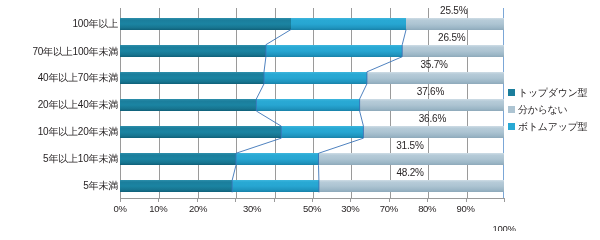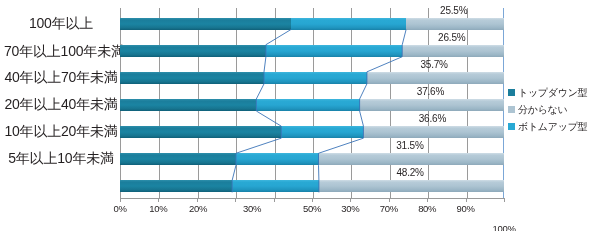--- a/index.html
+++ b/index.html
@@ -15,22 +15,22 @@
     width: 600px;
     height: 231px;
     background: #ffffff;
   }
 
   
   .cat-label {
     position: absolute;
     right: 0;
     width: 114px;
-    text-align: center;
-    font-size: 14px;
+    text-align: right;
+    font-size: 10px;
     color: #231f20;
     line-height: 11px;
     white-space: nowrap;
     letter-spacing: -0.2px;
   }
   #cat-axis {
     position: absolute;
     left: 0px;
     top: 0px;
     width: 118px;
@@ -156,20 +156,21 @@
 
 <div id="chart-root">
 
   <div id="cat-axis">
       <div class="cat-label" style="top: 17.5714px;">100年以上</div>
       <div class="cat-label" style="top: 46px;">70年以上100年未満</div>
       <div class="cat-label" style="top: 71.8571px;">40年以上70年未満</div>
       <div class="cat-label" style="top: 99px;">20年以上40年未満</div>
       <div class="cat-label" style="top: 126.143px;">10年以上20年未満</div>
       <div class="cat-label" style="top: 153.286px;">5年以上10年未満</div>
+      <div class="cat-label" style="top: 180.429px;">5年未満</div>
     </div>
 
   <div id="plot">
       <div class="gridline" style="left: 38.4px;"></div>
       <div class="gridline" style="left: 76.8px;"></div>
       <div class="gridline" style="left: 115.2px;"></div>
       <div class="gridline" style="left: 153.6px;"></div>
       <div class="gridline" style="left: 192px;"></div>
       <div class="gridline" style="left: 230.4px;"></div>
       <div class="gridline" style="left: 268.8px;"></div>

